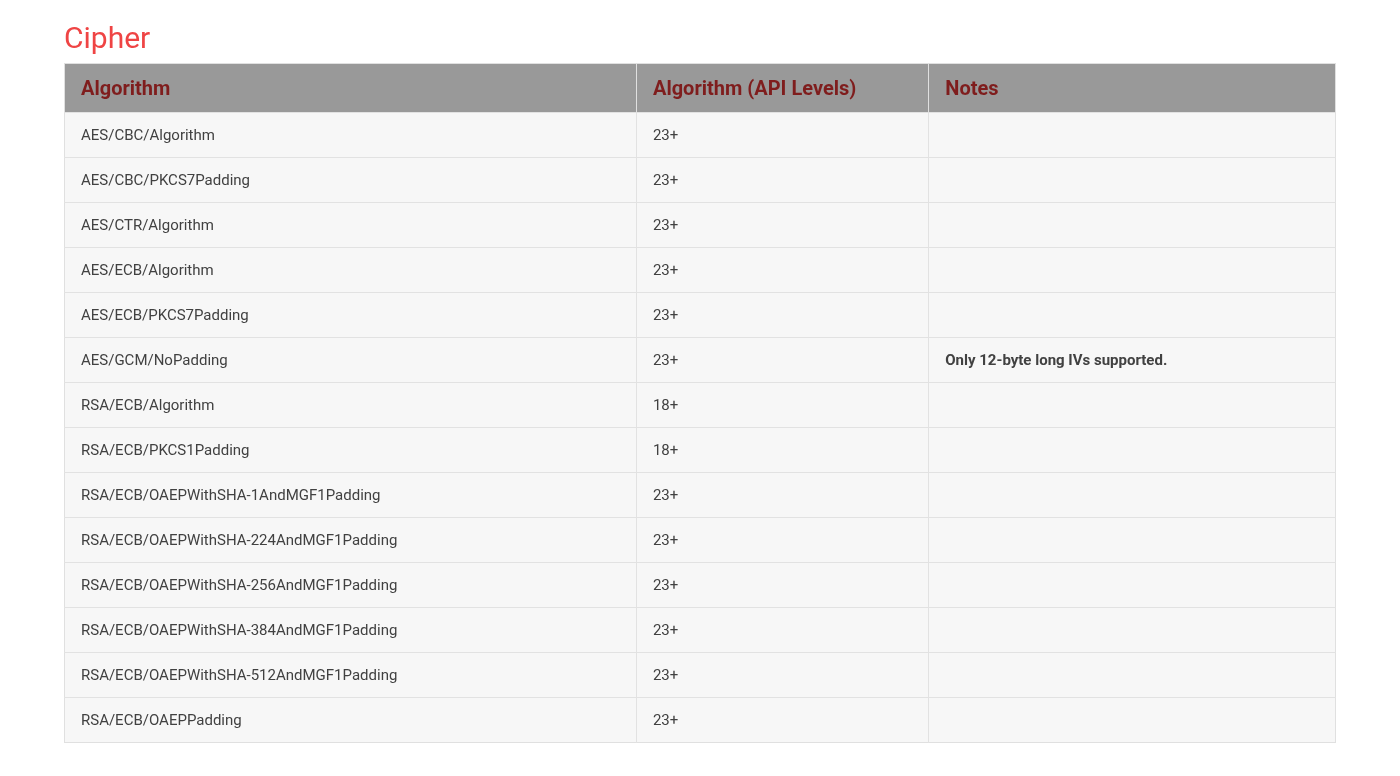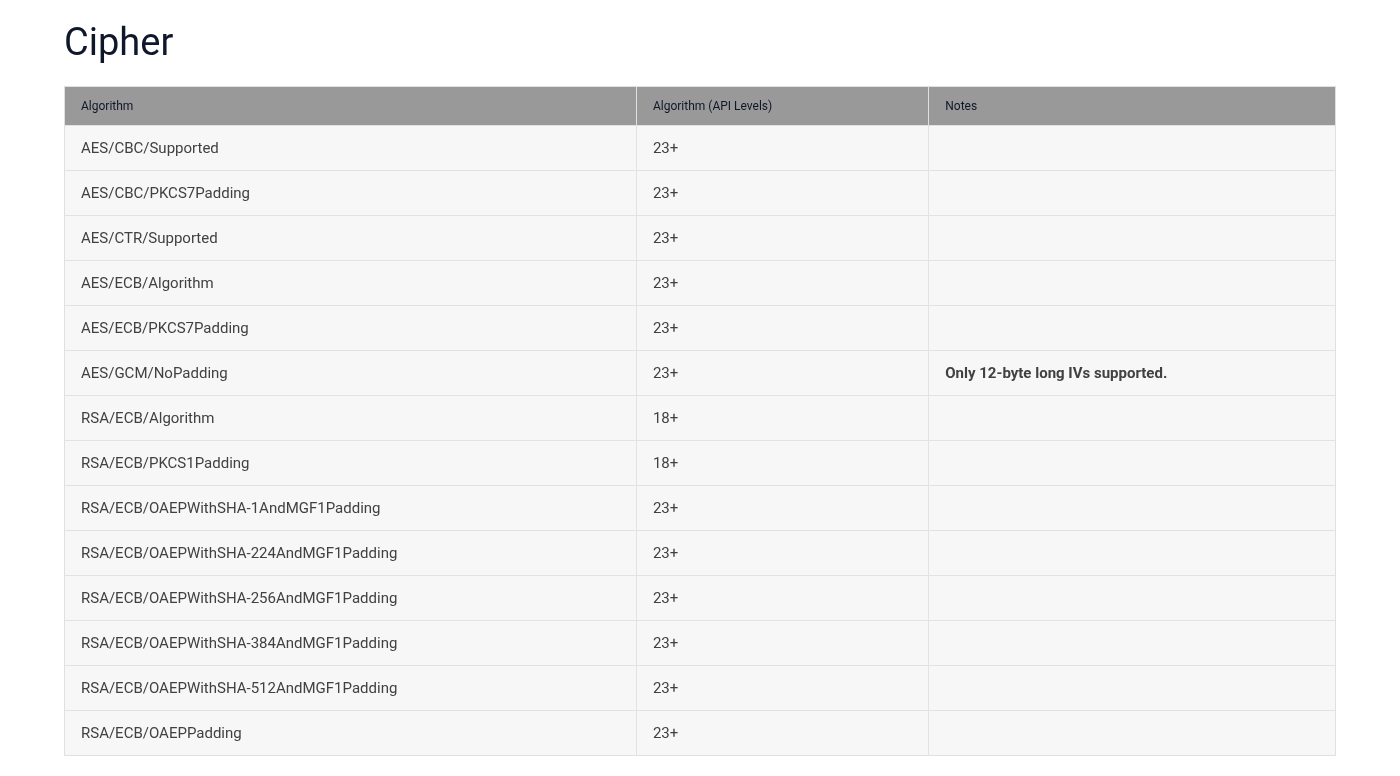--- a/index.html
+++ b/index.html
@@ -5,37 +5,37 @@
     * { box-sizing: border-box; margin: 0; padding: 0; }
     body {
       font-family: Roboto, "Helvetica Neue", Helvetica, Arial, sans-serif;
       background: #ffffff;
       color: #212121;
       font-size: 16px;
       width: 1400px;
       padding: 10px 64px 30px 64px;
     }
     h2.section-title {
-      font-size: 38px;
+      font-size: 30px;
       font-weight: 400;
-      color: #0f172a;
-      margin: 10px 0 22px 0;
+      color: #ef4444;
+      margin: 10px 0 8px 0;
     }
     table.cipher-table {
       width: 100%;
       border-collapse: collapse;
       background: #f7f7f7;
       border: 1px solid #e0e0e0;
     }
     table.cipher-table th {
       background: #999999;
-      color: #0f172a;
-      font-weight: 400;
+      color: #7f1d1d;
+      font-weight: 700;
       text-align: left;
-      font-size: 12px;
+      font-size: 20px;
       padding: 12px 16px;
       border-right: 1px solid #e0e0e0;
     }
     table.cipher-table th:last-child { border-right: none; }
     table.cipher-table td {
       padding: 13px 16px;
       border-top: 1px solid #e2e2e2;
       border-right: 1px solid #e2e2e2;
       color: #414141;
       font-size: 15px;
@@ -60,31 +60,31 @@
   </colgroup>
   <thead>
     <tr>
       <th>Algorithm</th>
       <th>Algorithm (API Levels)</th>
       <th>Notes</th>
     </tr>
   </thead>
   <tbody id="cipher-tbody">
       <tr>
-        <td>AES/CBC/Supported</td>
+        <td>AES/CBC/Algorithm</td>
         <td>23+</td>
         <td></td>
       </tr>
       <tr>
         <td>AES/CBC/PKCS7Padding</td>
         <td>23+</td>
         <td></td>
       </tr>
       <tr>
-        <td>AES/CTR/Supported</td>
+        <td>AES/CTR/Algorithm</td>
         <td>23+</td>
         <td></td>
       </tr>
       <tr>
         <td>AES/ECB/Algorithm</td>
         <td>23+</td>
         <td></td>
       </tr>
       <tr>
         <td>AES/ECB/PKCS7Padding</td>

